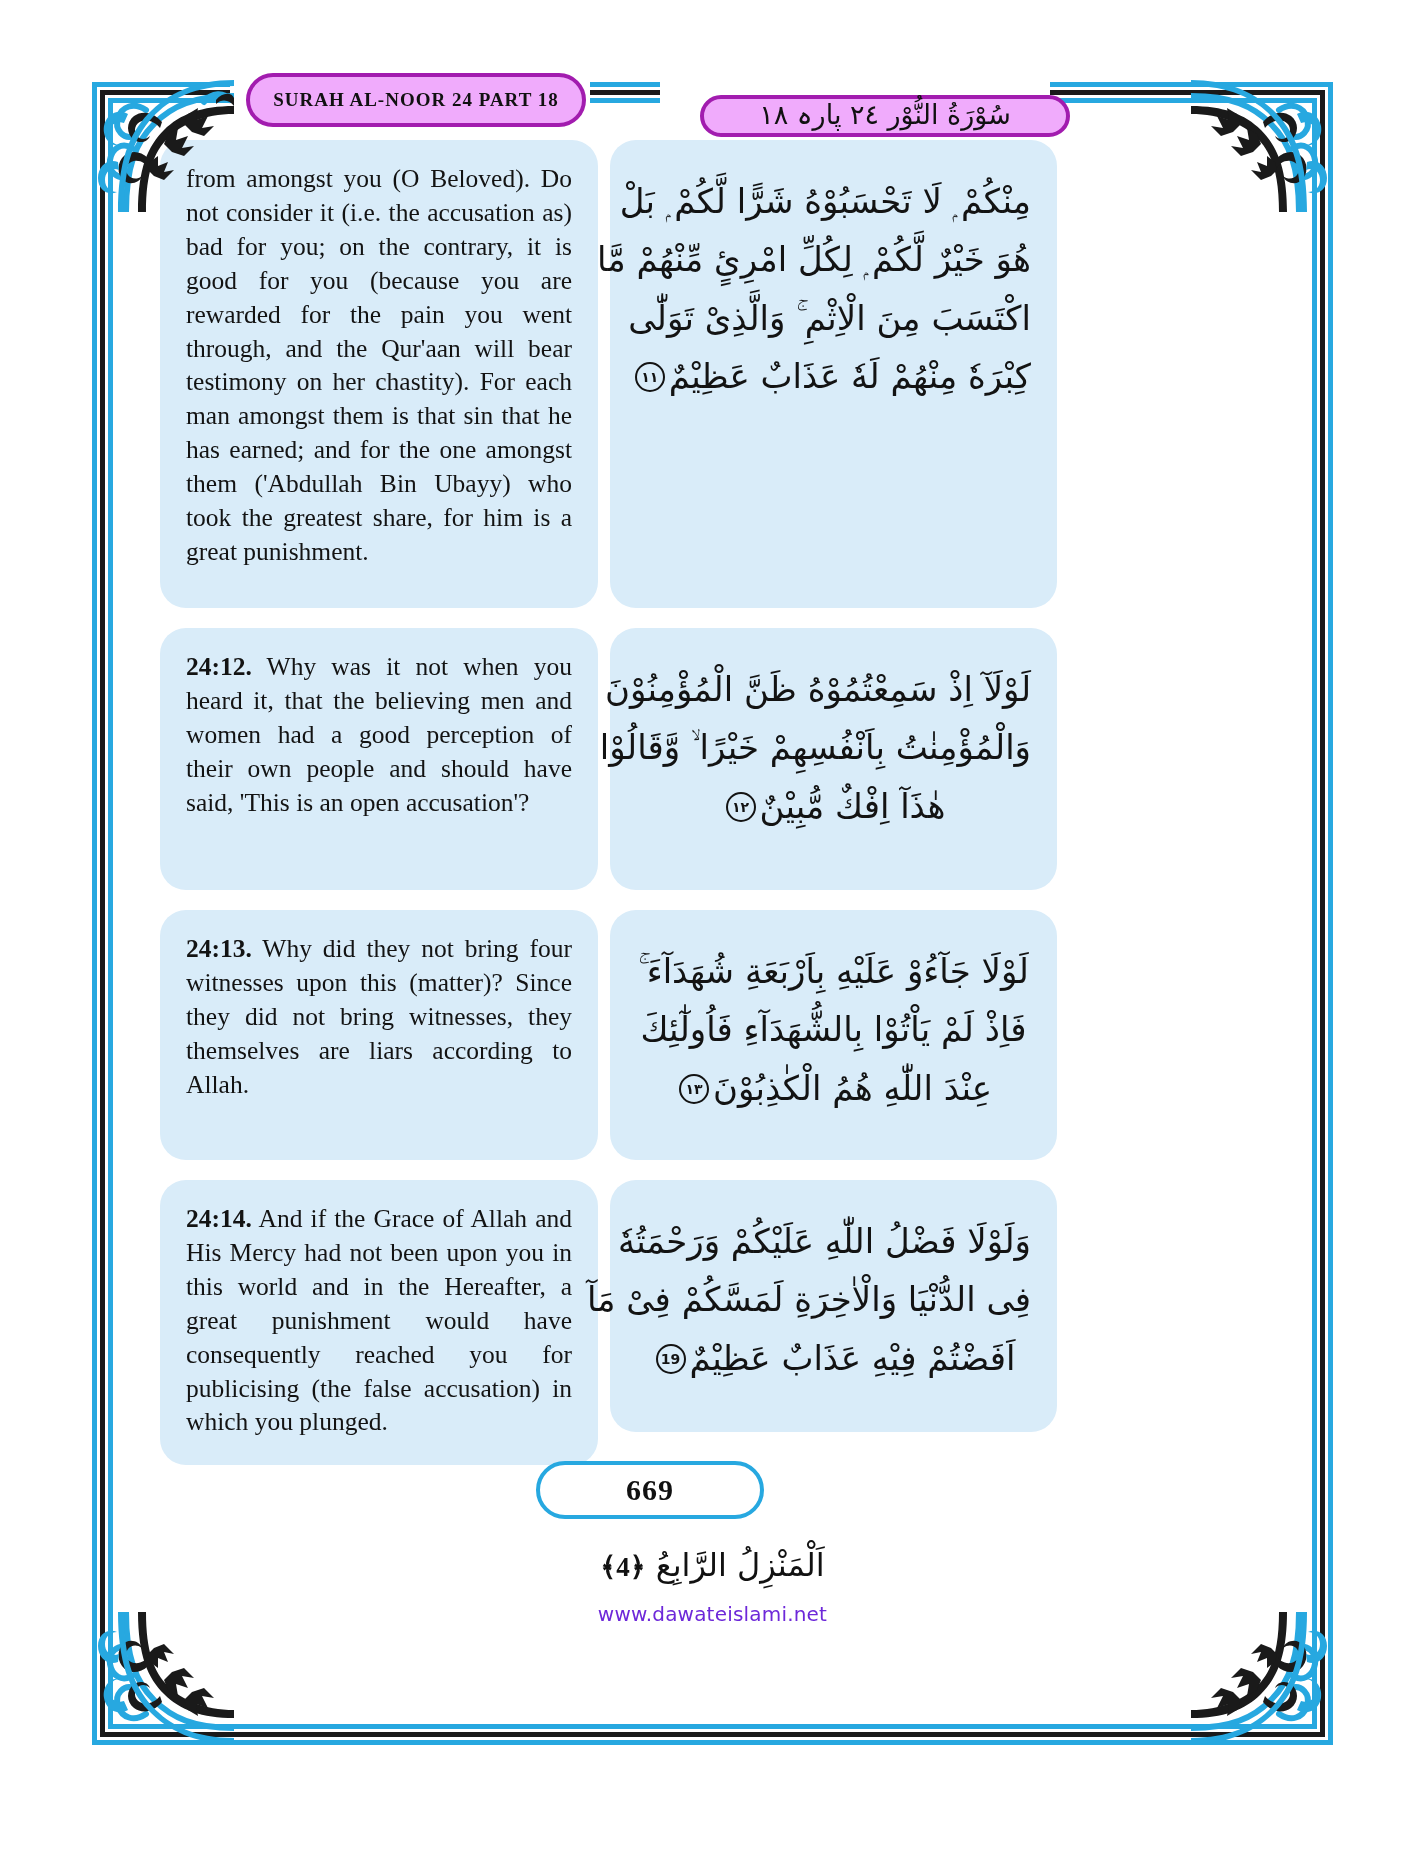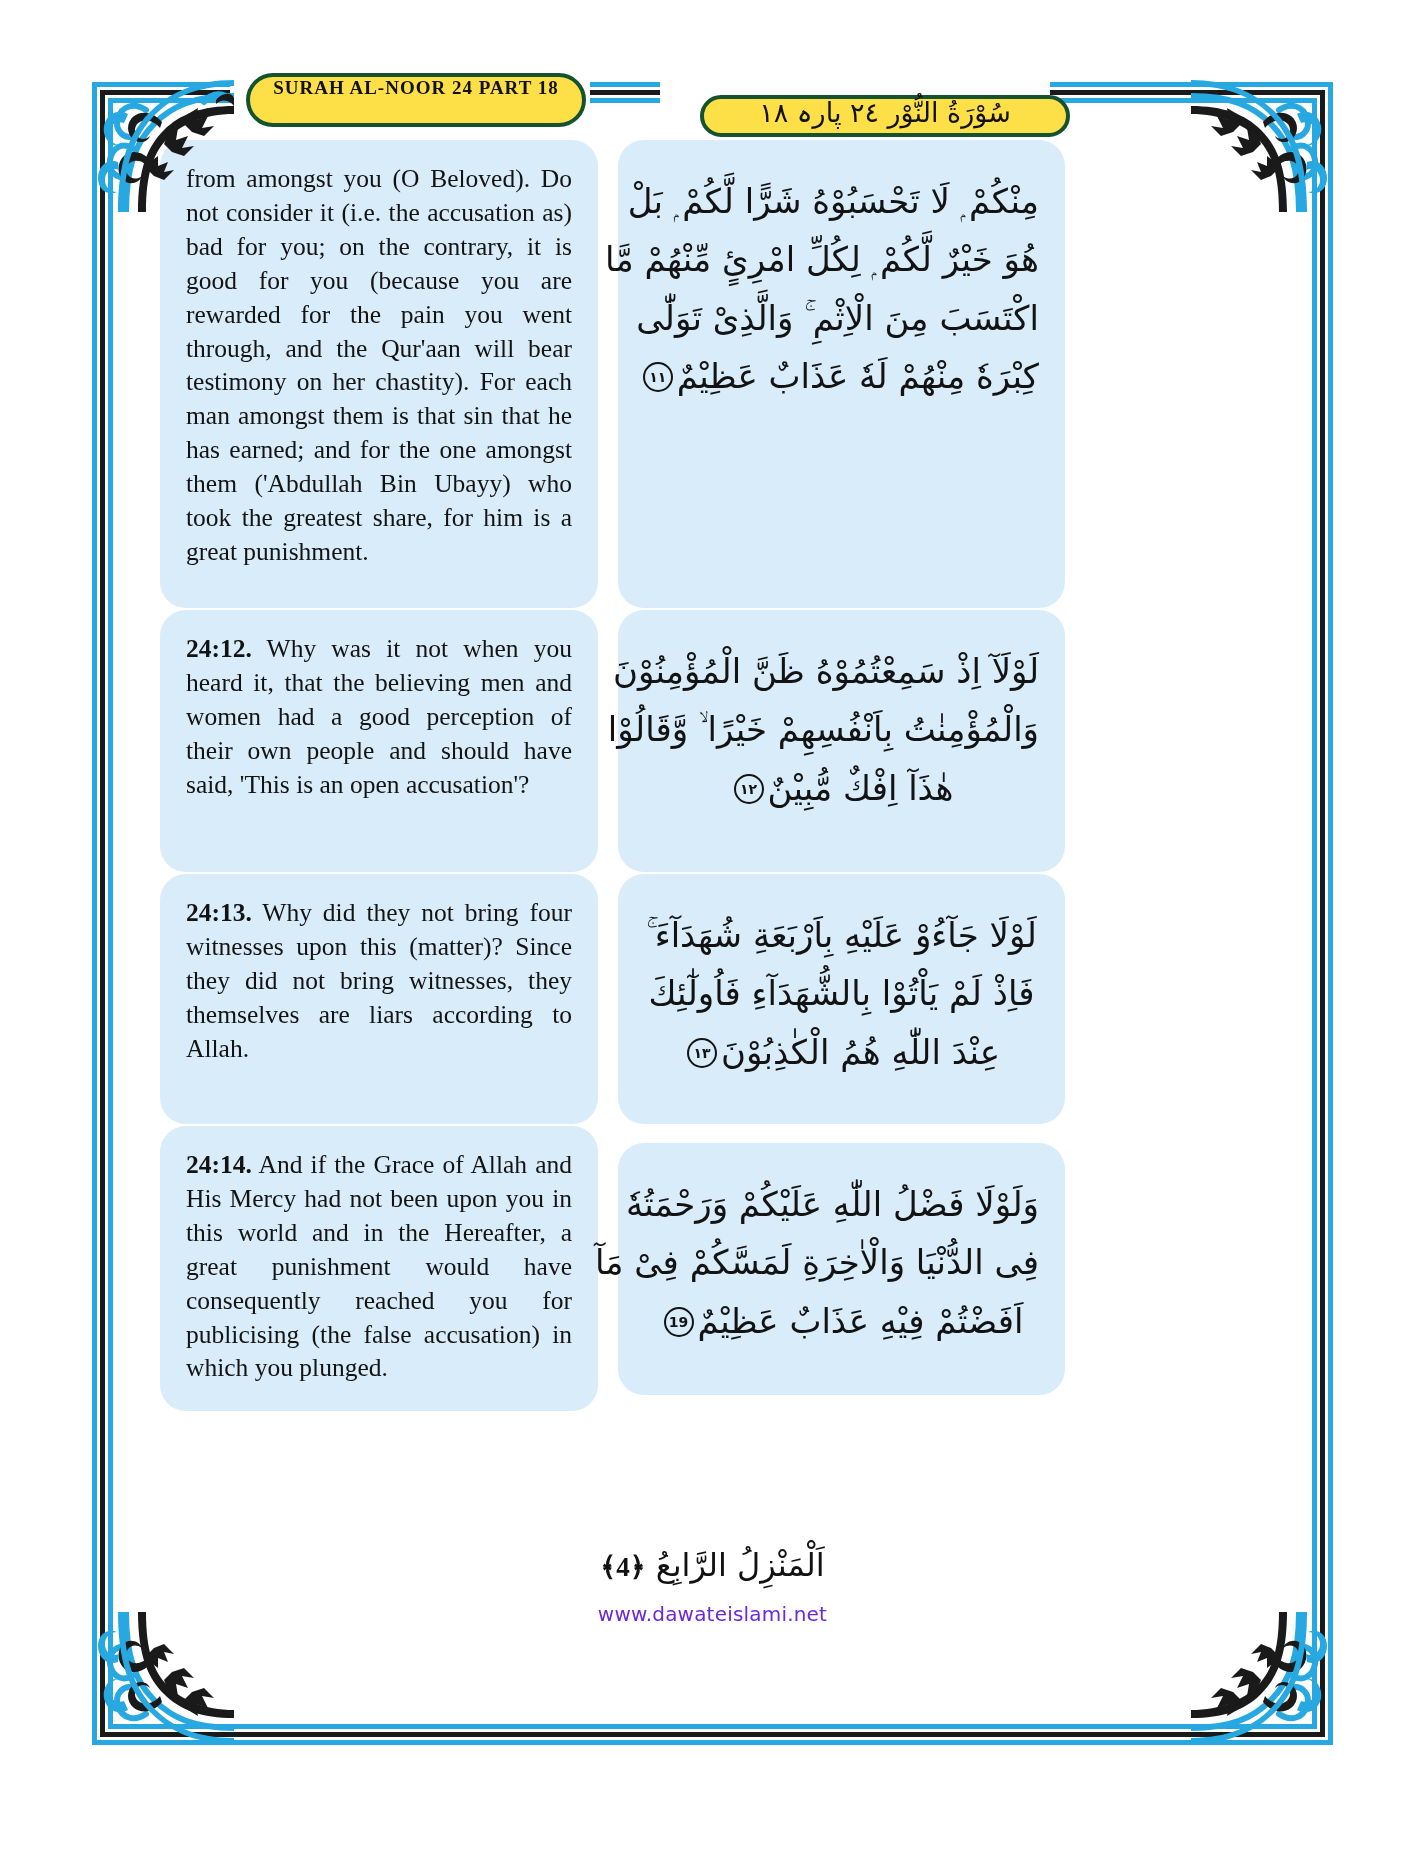--- a/index.html
+++ b/index.html
@@ -41,24 +41,25 @@
     position: absolute;
     background: #ffffff;
   }
   .mask-head-left  { left: 230px; top: 70px;  width: 360px; height: 62px; }
   .mask-head-right { left: 660px; top: 70px;  width: 390px; height: 62px; }
   .mask-foot       { left: 520px; top: 1455px; width: 260px; height: 70px; }
 
   
   .capsule {
     position: absolute;
-    background: #fde047;
-    border: 4px solid #14532d;
+    background: #f0abfc;
+    border: 4px solid #a21caf;
     border-radius: 40px;
     display: flex;
+    align-items: center;
     justify-content: center;
     z-index: 6;
   }
   .cap-left {
     left: 246px; top: 73px; width: 340px; height: 54px;
   }
   .cap-right {
     left: 700px; top: 73px; width: 370px; height: 42px; margin-top: 22px;
   }
   .cap-left .txt {
@@ -138,23 +139,23 @@
 
   
   .content {
     position: absolute;
     left: 160px; top: 140px;
     width: 1105px; height: 1290px;
     z-index: 4;
   }
   .row {
     display: flex;
-    gap: 20px;
-    margin-bottom: 2px;
-    align-items: center;
+    gap: 12px;
+    margin-bottom: 20px;
+    align-items: flex-start;
   }
   .cell {
     background: #d9ecf9;
     border-radius: 26px;
     padding: 22px 26px 26px 26px;
   }
   .cell-en {
     width: 438px;
     font-family: "Liberation Serif", "DejaVu Serif", serif;
     font-size: 25.5px;
@@ -350,20 +351,23 @@
       </div>
       <div class="cell cell-ar">
         <span class="aline">وَلَوْلَا فَضْلُ اللّٰهِ عَلَيْكُمْ وَرَحْمَتُهٗ</span>
         <span class="aline">فِى الدُّنْيَا وَالْاٰخِرَةِ لَمَسَّكُمْ فِىْ مَآ</span>
         <span class="aline"><span>اَفَضْتُمْ فِيْهِ عَذَابٌ عَظِيْمٌ</span><span class="ayah-mark">19</span></span>
       </div>
     </div>
 
   </div>
 
+  <div class="pagenum">
+    <span class="txt">669</span>
+  </div>
 
   <div class="footer-arabic">
     <span>اَلْمَنْزِلُ الرَّابِعُ</span>
     <span class="num-orn">﴿4﴾</span>
   </div>
   <div class="footer-url">www.dawateislami.net</div>
 
 </div>
 
 </body></html>

